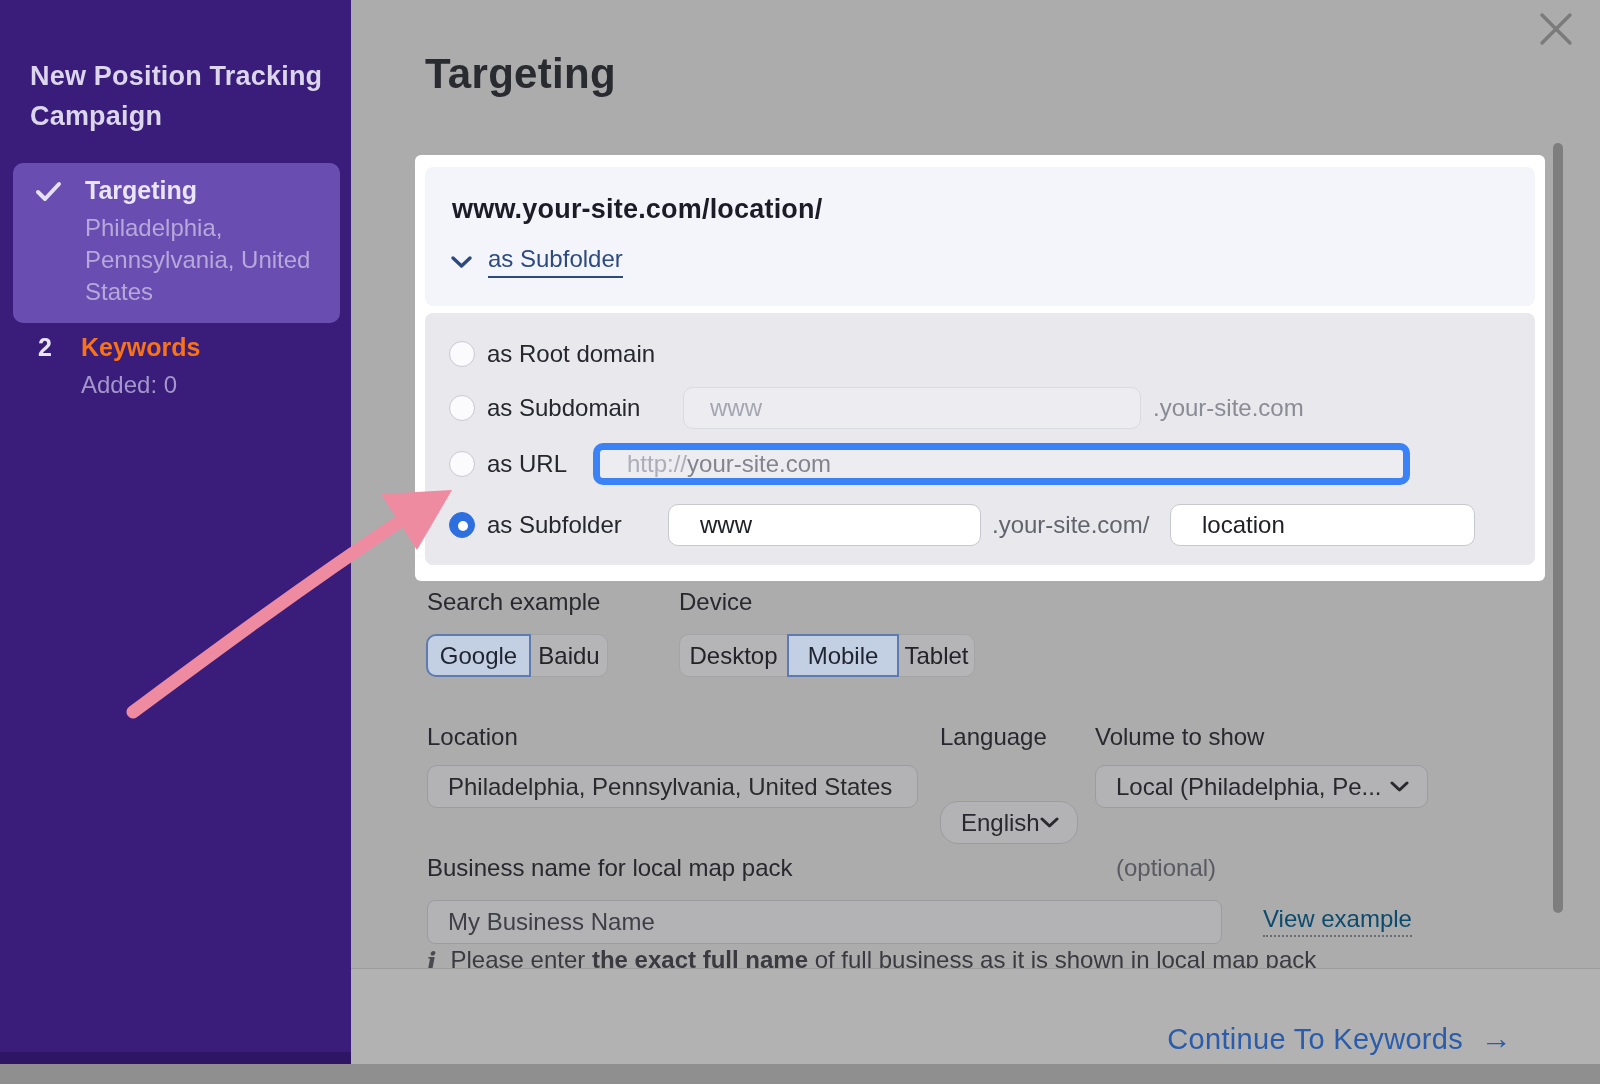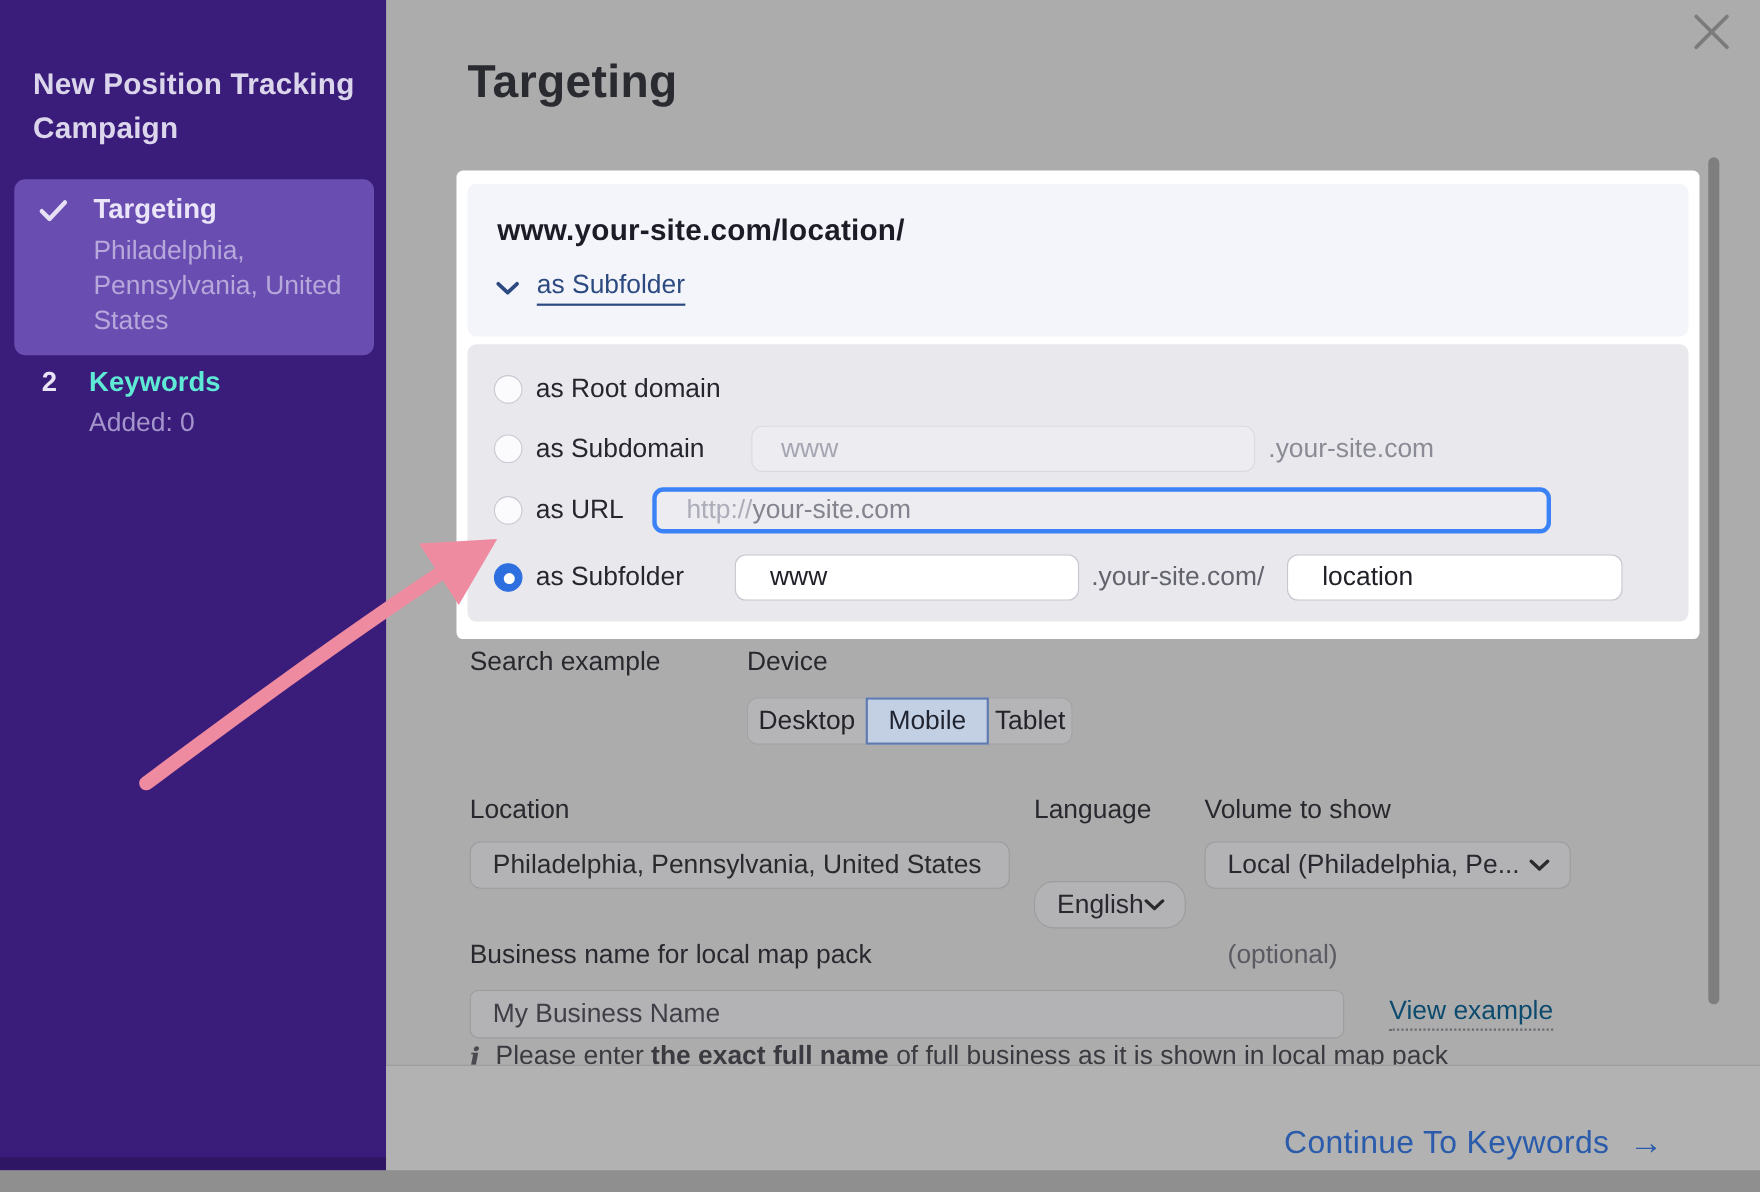--- a/index.html
+++ b/index.html
@@ -9,21 +9,21 @@
 
   
   .sidebar{ position:absolute; left:0; top:0; width:351px; height:100%; background:#3a1d7a; z-index:10; }
   .sidebar::after{ content:""; position:absolute; left:0; bottom:0; width:100%; height:12px; background:#2d1560; opacity:.8; }
   .sidebar-title{ position:absolute; left:30px; top:56px; width:308px; font-size:27px; font-weight:bold; line-height:40px; color:#dcd6ec; letter-spacing:.2px; }
   .step-active{ position:absolute; left:13px; top:163px; width:327px; height:160px; background:#6a4db1; border-radius:10px; }
   .check-icon{ position:absolute; left:22px; top:16px; width:27px; height:25px; }
   .step-active-label{ position:absolute; left:72px; top:13px; font-size:25px; font-weight:bold; color:#eae5f8; }
   .step-active-desc{ position:absolute; left:72px; top:49px; width:248px; font-size:24px; line-height:32px; color:#b7a8dc; }
   .step2-number{ position:absolute; left:38px; top:333px; font-size:25px; font-weight:bold; color:#e9e4f6; }
-  .step2-label{ position:absolute; left:81px; top:333px; font-size:25px; font-weight:bold; color:#5eead4; }
+  .step2-label{ position:absolute; left:81px; top:333px; font-size:25px; font-weight:bold; color:#f97316; }
   .step2-desc{ position:absolute; left:81px; top:371px; font-size:24px; color:#a495cc; }
 
   
   .main-title{ position:absolute; left:425px; top:50px; font-size:42px; font-weight:bold; color:#2a2a31; letter-spacing:.3px; }
   .close-btn{ position:absolute; left:1534px; top:7px; width:46px; height:46px; background:none; border:none; cursor:pointer; }
 
   
   .card{ position:absolute; left:415px; top:123px; width:1130px; height:426px; background:#ffffff; border-radius:6px;margin-top:32px; }
   .card-top{ position:absolute; left:10px; top:12px; width:1110px; height:139px; background:#f4f5fa; border-radius:8px; }
   .domain-preview{ position:absolute; left:27px; top:27px; font-size:27px; font-weight:bold; color:#1c1c27; letter-spacing:.2px; }
@@ -31,21 +31,21 @@
   .mode-link{ font-size:24px; color:#2c4a80; border-bottom:2px solid #2c4a80; padding-bottom:3px; cursor:pointer; }
 
   .card-radio{ position:absolute; left:10px; top:158px; width:1110px; height:252px; background:#e8e8ed; border-radius:8px; }
   .radio{ position:absolute; left:24px; width:26px; height:26px; border-radius:50%; background:#fbfbfd; border:1px solid #c9c9d2; }
   .radio.on{ background:#2e6fe0; border:1px solid #2e6fe0; }
   .radio.on .dot{ position:absolute; left:8px; top:8px; width:10px; height:10px; border-radius:50%; background:#ffffff; }
   .opt-label{ position:absolute; left:62px; font-size:24px; color:#26262e; }
   .inp{ position:absolute; height:42px; border-radius:10px; font-size:24px; font-family:inherit; outline:none; }
   .disabled-inp{ background:#ececf1; border:1px solid #dadae1; color:#a6a6b2; padding:0 26px; }
   .disabled-inp::placeholder{ color:#a6a6b2; opacity:1; }
-  .fake-inp{ display:flex; align-items:center; background:#ececf1; border:4px solid #3b82f6; padding:0 27px; }
+  .fake-inp{ display:flex; align-items:flex-end; background:#ececf1; border:7px solid #3b82f6; padding:0 27px; }
   .ph-light{ color:#adadb9; } .ph-dark{ color:#84848f; }
   .white-inp{ background:#ffffff; border:1px solid #c7c7d0; color:#202028; padding:0 31px; }
   .suffix-text{ position:absolute; font-size:24px; color:#8b8b96; }
   .sep-text{ position:absolute; font-size:24px; color:#63636e; }
 
   
   .field-label{ position:absolute; font-size:24px; color:#28282e; }
   .seg-group{ position:absolute; display:flex; height:43px; }
   .seg{ display:flex; align-items:center; justify-content:center; height:43px; font-size:24px; color:#232329; background:#b5b5b7; border:1px solid #a4a4a6; margin-left:-1px; cursor:pointer; white-space:nowrap; }
   .seg:first-child{ border-top-left-radius:10px; border-bottom-left-radius:10px; margin-left:0; }
@@ -135,20 +135,24 @@
           <span class="dot"></span>
         </span>
       <span class="opt-label" style="top:198px;">as Subfolder</span>
       <input class="inp white-inp" style="left: 243px; top: 191px; width: 313px;" value="www">
       <span class="sep-text" style="left:567px; top:198px;">.your-site.com/</span>
       <input class="inp white-inp" style="left: 745px; top: 191px; width: 305px;" value="location">
     </div>
   </section>
 
   <div class="field-label" style="left:427px; top:588px;">Search example</div>
+  <div class="seg-group" style="left:426px; top:634px;">
+    <div class="seg sel" style="width:105px;">Google</div>
+    <div class="seg" style="width:78px;">Baidu</div>
+  </div>
 
   <div class="field-label" style="left:679px; top:588px;">Device</div>
   <div class="seg-group" style="left:679px; top:634px;">
     <div class="seg" style="width:109px;">Desktop</div>
     <div class="seg sel" style="width:112px;">Mobile</div>
     <div class="seg" style="width:77px;">Tablet</div>
   </div>
 
   <div class="field-label" style="left:427px; top:723px;">Location</div>
   <input class="gray-inp" style="left: 427px; top: 765px; width: 491px;" value="Philadelphia, Pennsylvania, United States">

